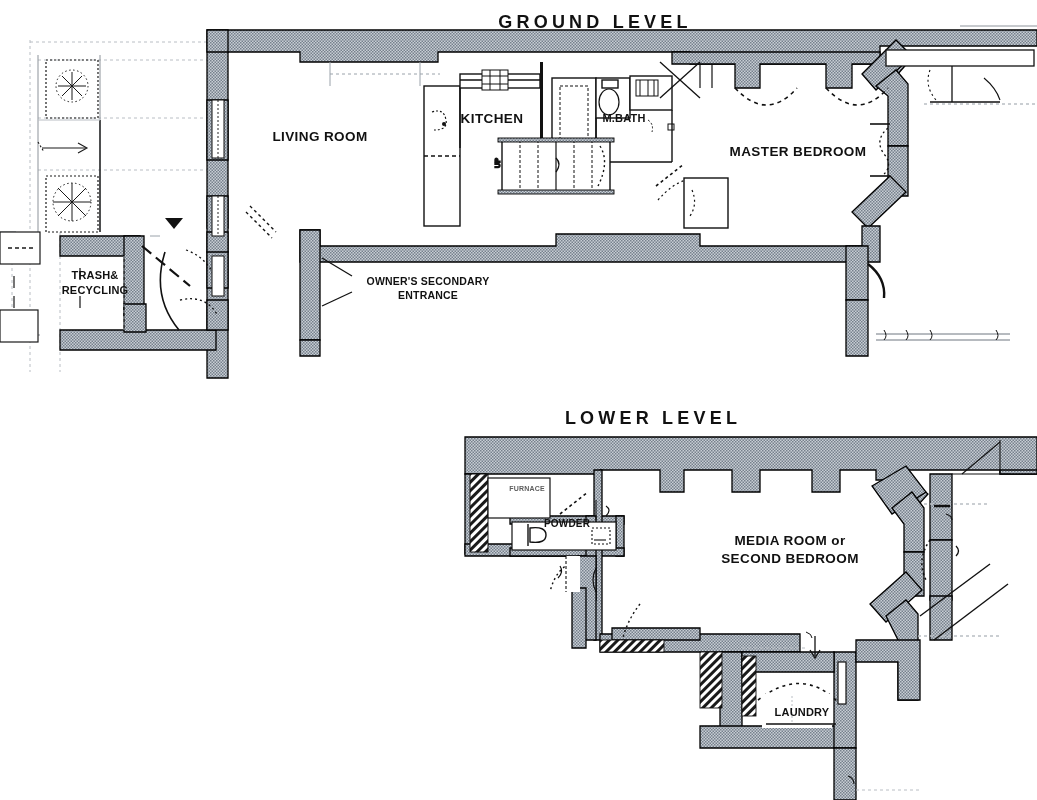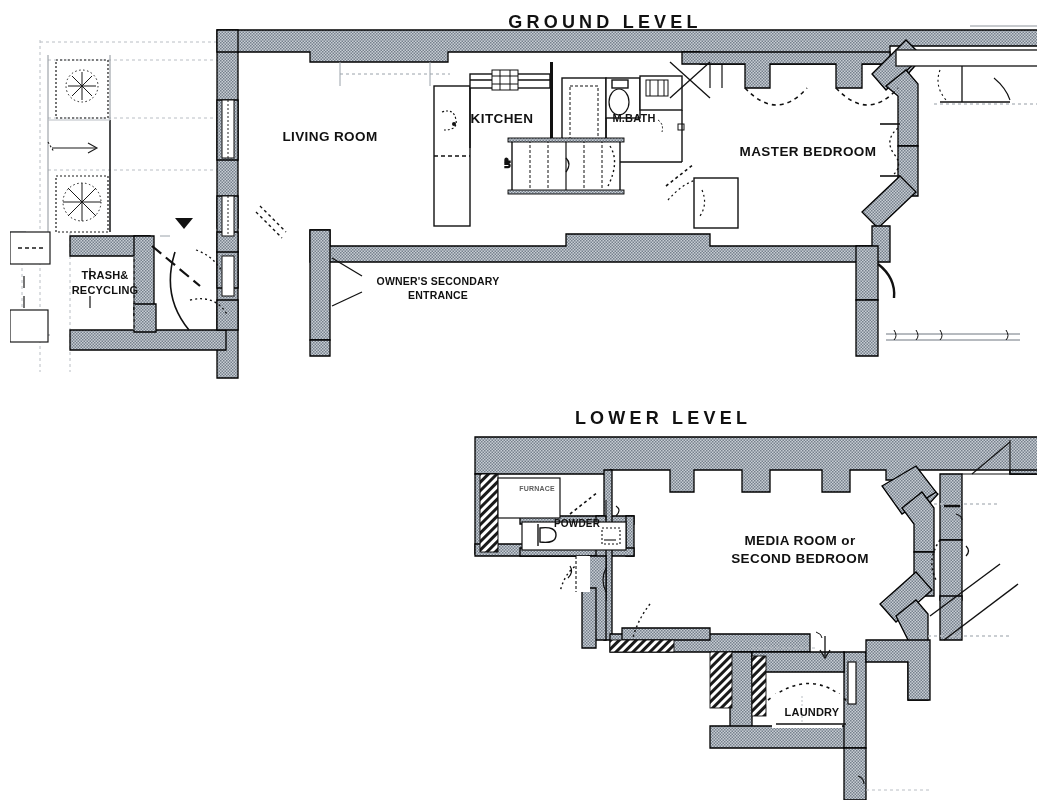--- a/index.html
+++ b/index.html
@@ -13,21 +13,20 @@
     height: 800px;
     overflow: hidden;
     font-family: "Liberation Sans", sans-serif;
     position: relative;
   }
   #plan-root {
     position: absolute;
     left: 0; top: 0;
     width: 946px;
     height: 800px;
-    margin-left: 10px;
   }
   svg.floorplan {
     display: block;
     width: 1037px;
     height: 800px;
   }
   .lvl-title {
     font-family: "Liberation Sans", sans-serif;
     font-weight: bold;
     font-size: 18px;

